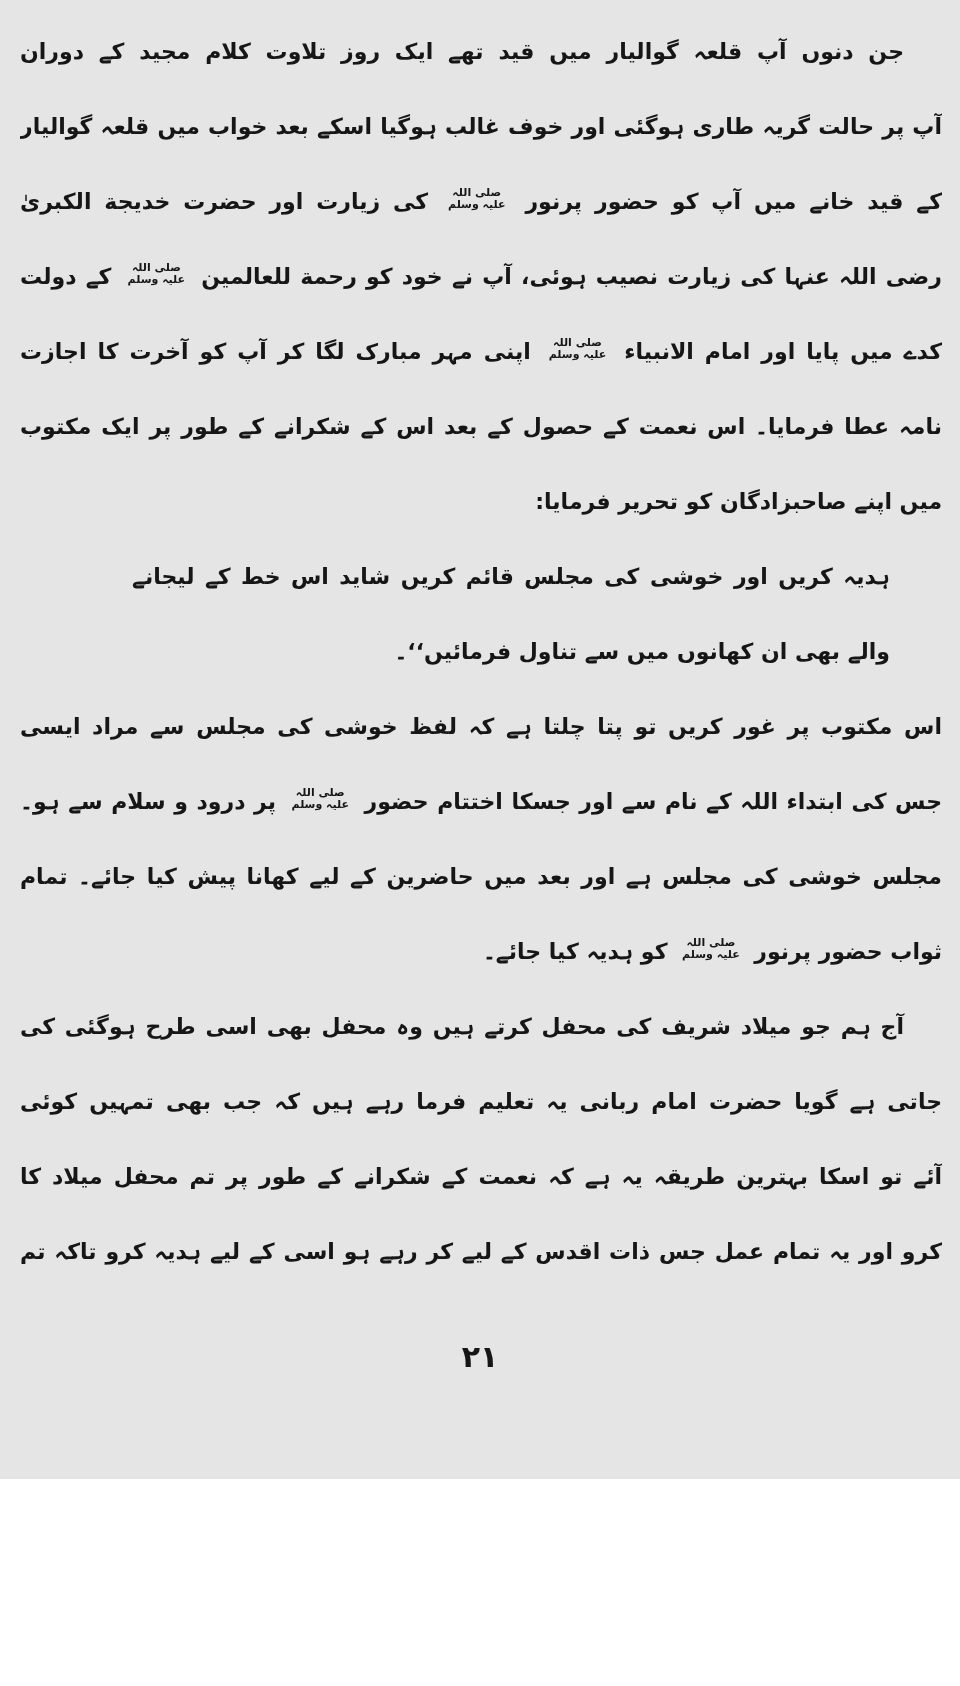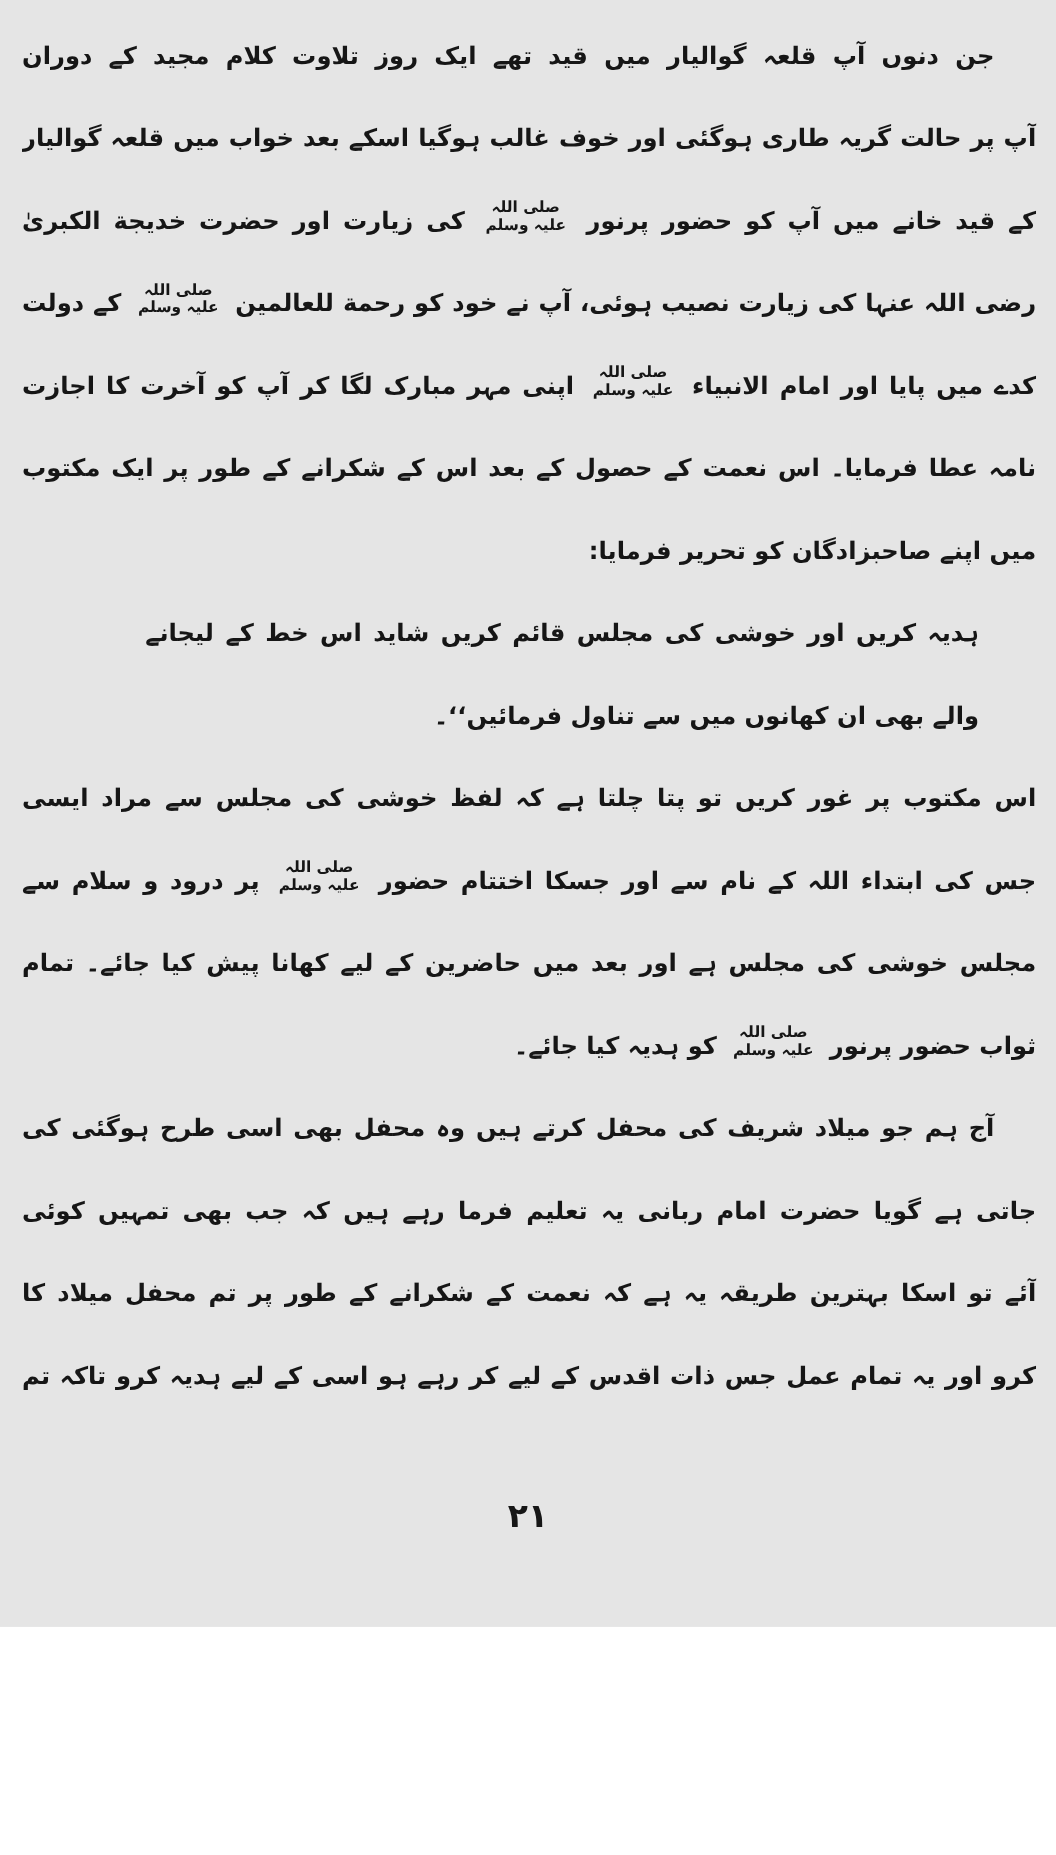--- a/index.html
+++ b/index.html
@@ -44,30 +44,30 @@
     text-align: right;
   }
   .para.quote .line.first {
     text-indent: 82px;
   }
   .honorific {
     display: inline-block;
     vertical-align: middle;
     text-align: left;
     text-align-last: center;
-    font-size: 14px;
+    font-size: 11px;
     line-height: 1.12;
     font-weight: 700;
     margin: 0 7px;
     text-indent: 0;
     transform: translateY(-4px);
   }
   .honorific .h-row { display: block; }
   .footer {
-    margin-top: 72px;
+    margin-top: 50px;
     text-align: center;
     text-align-last: center;
   }
   .page-number {
     font-size: 30px;
     font-weight: 700;
     letter-spacing: 2px;
   }
 </style>
 </head>

